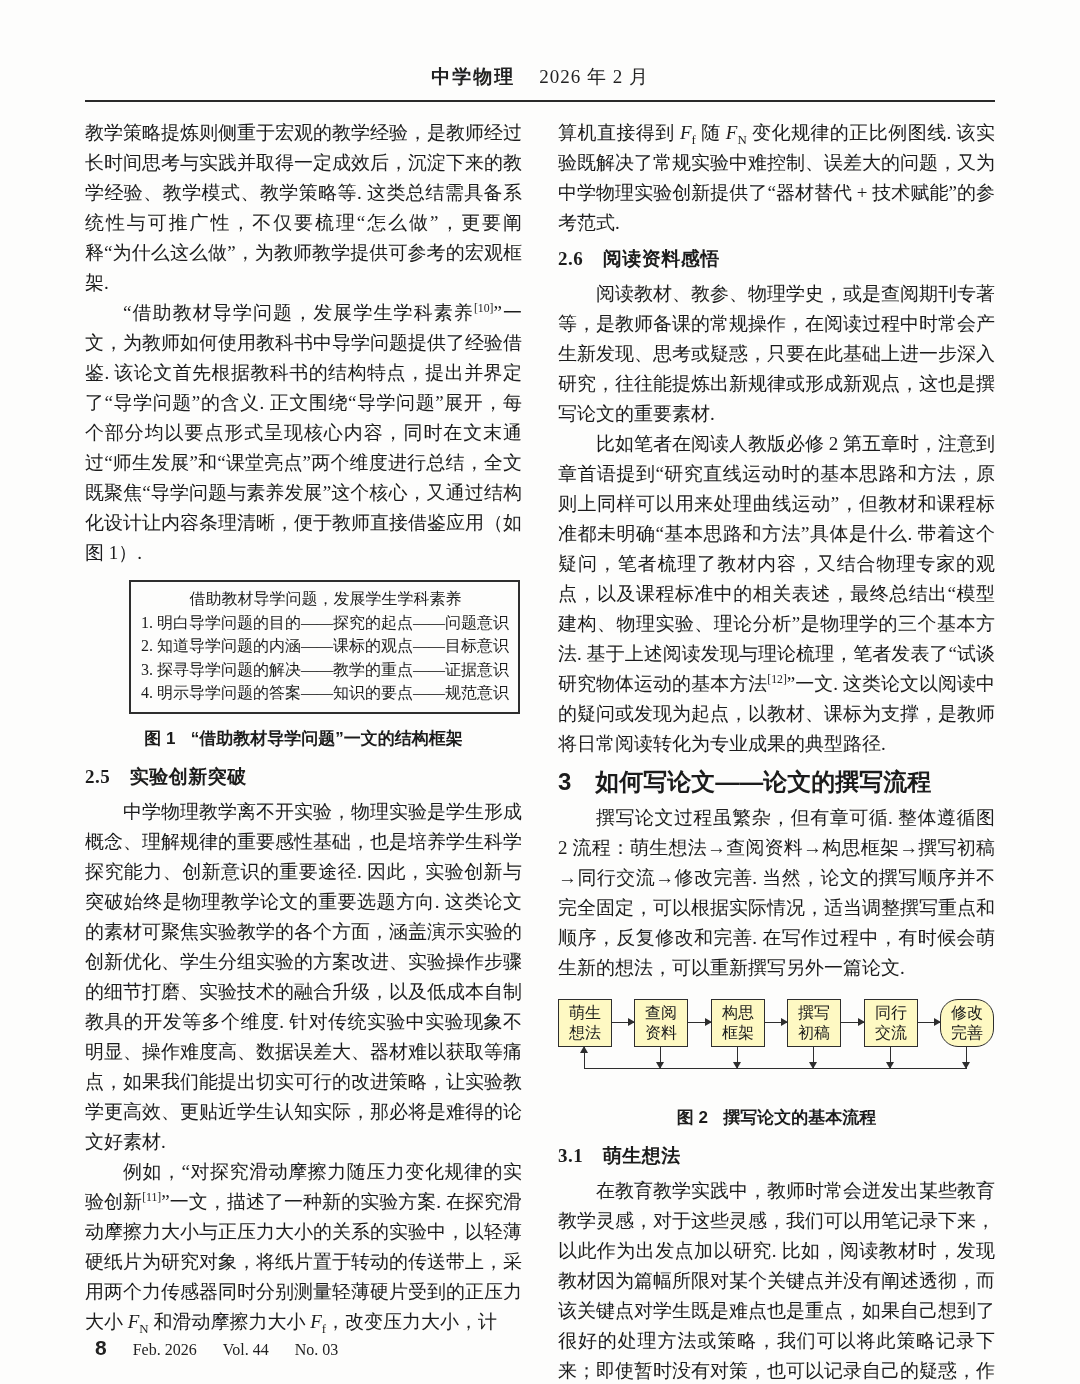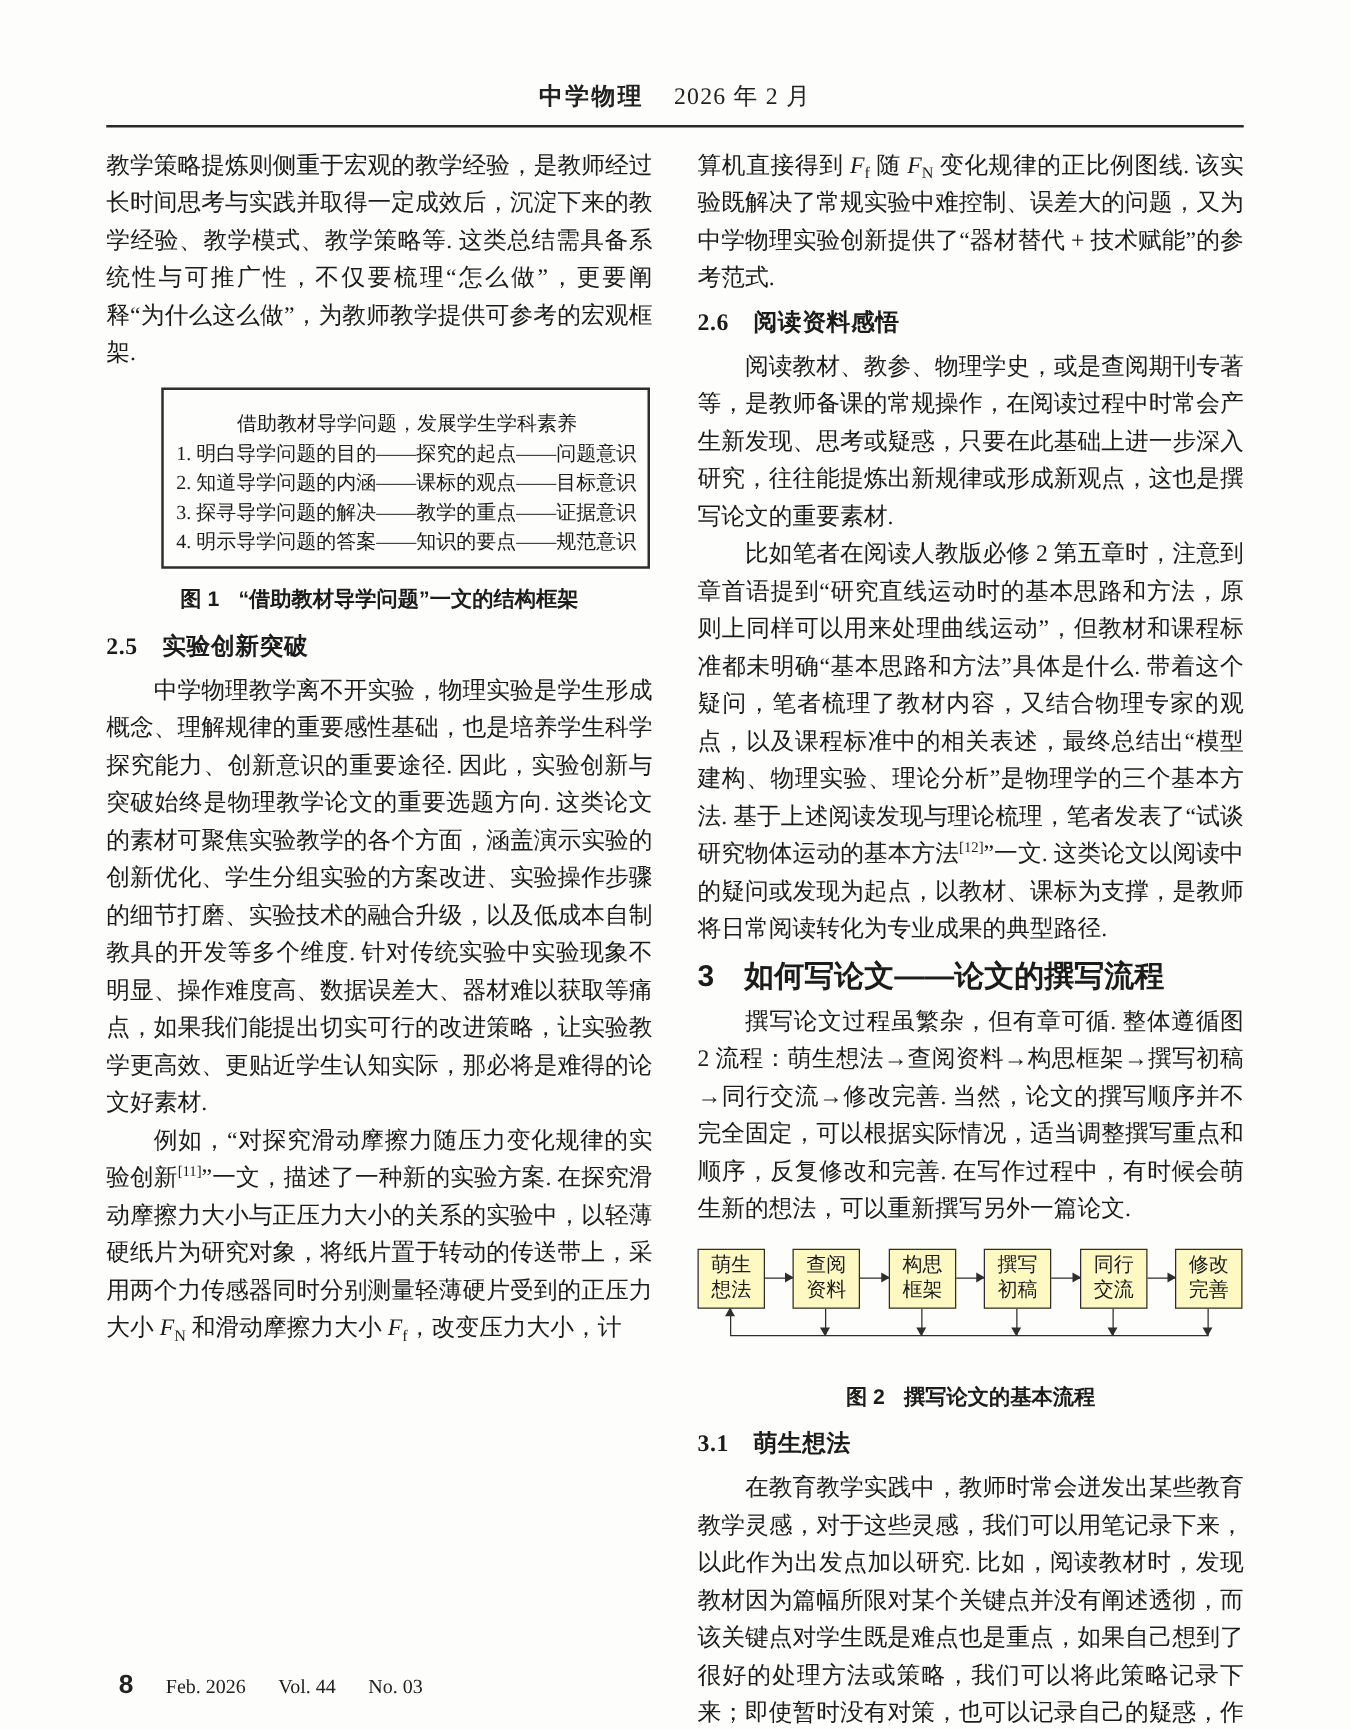--- a/index.html
+++ b/index.html
@@ -39,21 +39,21 @@
     letter-spacing:0.5px;
   }
   .section-heading{
     font-size:24px;font-weight:bold;margin:8px 0 6px 0;
     font-family:"Liberation Sans","DejaVu Sans",sans-serif;
   }
   
   .fig1-box{
     border:2px solid #2e2e2e;
     margin:12px 2px 6px 44px;
-    padding:16px 8px 7px 10px;
+    padding:5px 8px 7px 10px;
     font-size:16px;line-height:23.5px;text-align:left;
   }
   .fig1-title{text-align:center;}
   .caption{
     text-align:center;font-weight:bold;font-size:17px;
     font-family:"Liberation Sans","DejaVu Sans",sans-serif;
     margin:10px 0 8px 0;
   }
   .caption .cap-label{margin-right:0.9em;}
   
@@ -110,20 +110,21 @@
 
   <div class="header">
     <span class="journal-name">中学物理</span><span class="issue-date">2026 年 2 月</span>
   </div>
   <div class="header-rule"></div>
 
   <div class="columns">
 
     <div class="col">
       <p>教学策略提炼则侧重于宏观的教学经验，是教师经过长时间思考与实践并取得一定成效后，沉淀下来的教学经验、教学模式、教学策略等. 这类总结需具备系统性与可推广性，不仅要梳理“怎么做”，更要阐释“为什么这么做”，为教师教学提供可参考的宏观框架.</p>
+      <p class="indent">“借助教材导学问题，发展学生学科素养<sup>[10]</sup>”一文，为教师如何使用教科书中导学问题提供了经验借鉴. 该论文首先根据教科书的结构特点，提出并界定了“导学问题”的含义. 正文围绕“导学问题”展开，每个部分均以要点形式呈现核心内容，同时在文末通过“师生发展”和“课堂亮点”两个维度进行总结，全文既聚焦“导学问题与素养发展”这个核心，又通过结构化设计让内容条理清晰，便于教师直接借鉴应用（如图 1）.</p>
 
       <div class="fig1-box">
         <div class="fig1-title">借助教材导学问题，发展学生学科素养</div>
         <div class="fig1-item">1. 明白导学问题的目的——探究的起点——问题意识</div>
         <div class="fig1-item">2. 知道导学问题的内涵——课标的观点——目标意识</div>
         <div class="fig1-item">3. 探寻导学问题的解决——教学的重点——证据意识</div>
         <div class="fig1-item">4. 明示导学问题的答案——知识的要点——规范意识</div>
       </div>
       <div class="caption">
         <span class="cap-label">图 1</span><span>“借助教材导学问题”一文的结构框架</span>
@@ -146,21 +147,21 @@
         <div class="fbox" style="left:0;">萌生
 想法</div>
         <div class="fbox" style="left:76px;">查阅
 资料</div>
         <div class="fbox" style="left:153px;">构思
 框架</div>
         <div class="fbox" style="left:229px;">撰写
 初稿</div>
         <div class="fbox" style="left:306px;">同行
 交流</div>
-        <div class="fbox" style="left:382px;">修改
+        <div class="fbox" style="left:382px;border-radius:18px;">修改
 完善</div>
 
         <div class="harrow" style="left:54px;width:22px;"></div>
         <div class="harrow" style="left:130px;width:23px;"></div>
         <div class="harrow" style="left:207px;width:22px;"></div>
         <div class="harrow" style="left:283px;width:23px;"></div>
         <div class="harrow" style="left:360px;width:22px;"></div>
 
         <div class="stem up" style="left:26px;"></div>
         <div class="stem down" style="left:102px;"></div>

